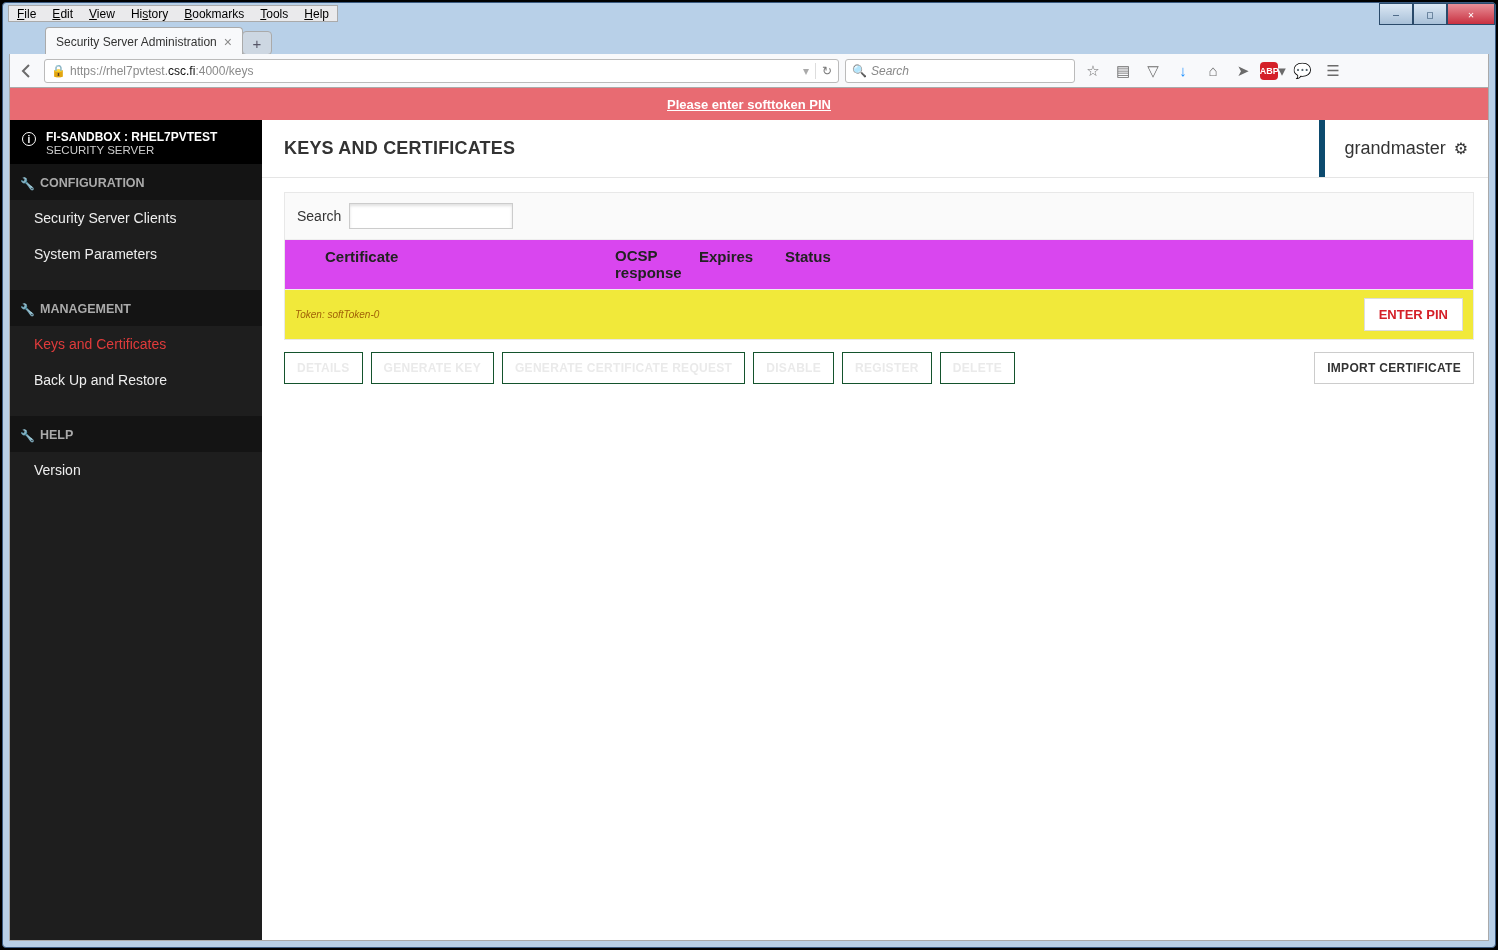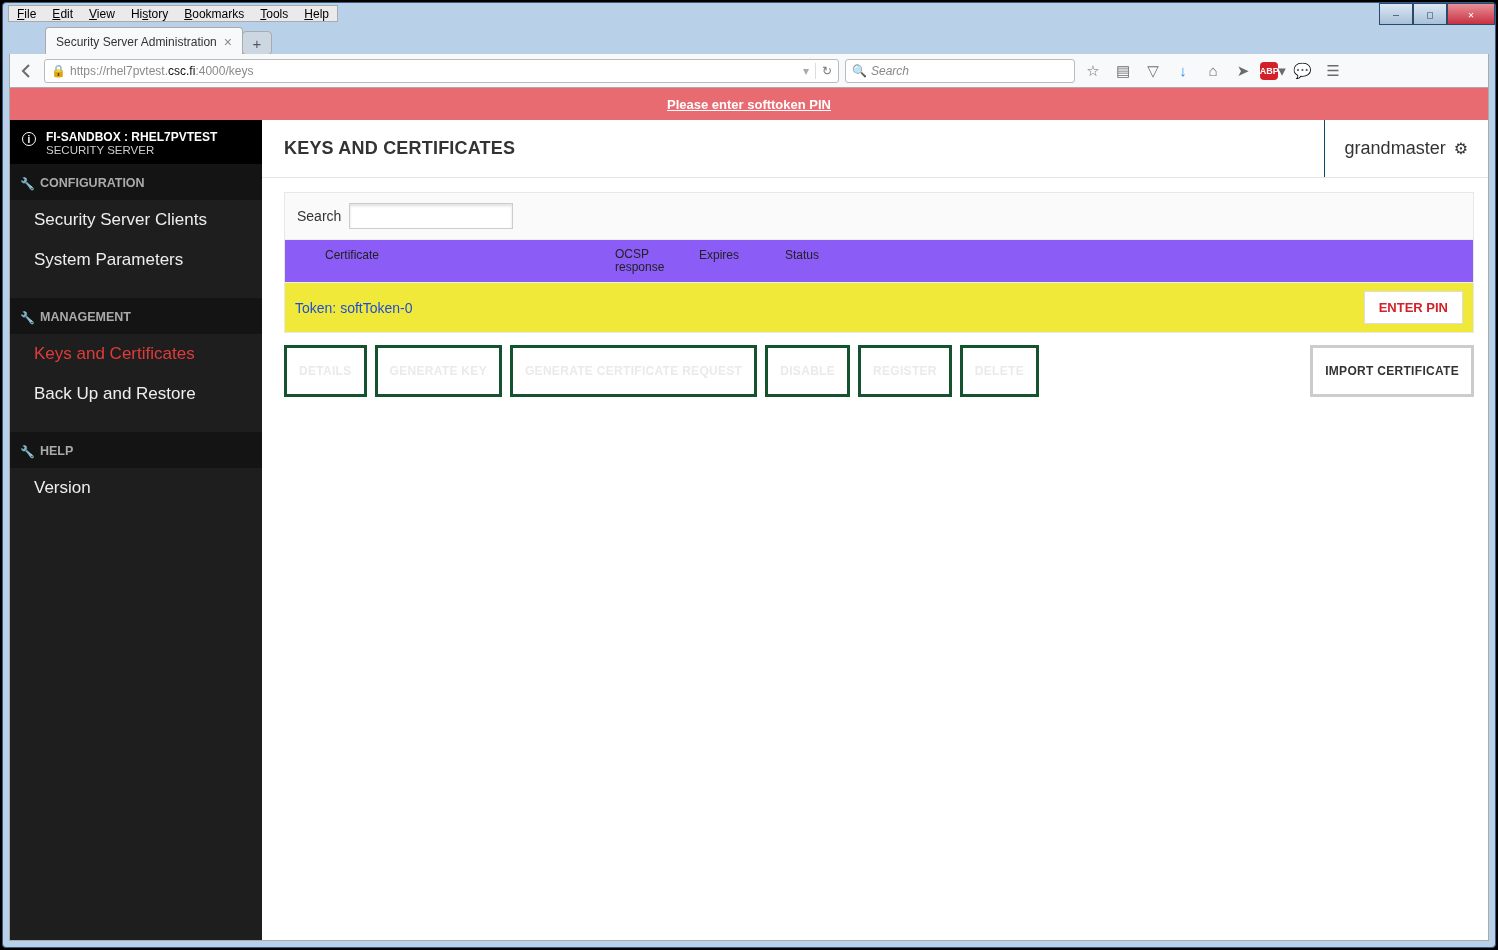--- a/index.html
+++ b/index.html
@@ -47,48 +47,48 @@
 .banner { height:32px; background:#e86b72; color:#fff; display:flex; align-items:center; justify-content:center; font-weight:600; font-size:13px; text-decoration:underline; }
 
 
 .sidebar { position:absolute; left:0; top:32px; bottom:0; width:252px; background:#1e1e1e; color:#ddd; font-size:13px; }
 .sb-head { background:#000; padding:10px 12px 8px 36px; position:relative; }
 .sb-head .i{ position:absolute; left:12px; top:12px; width:14px; height:14px; border:1.5px solid #fff; border-radius:50%; display:flex; align-items:center; justify-content:center; font-size:10px; font-weight:bold; color:#fff; }
 .sb-head .t1{ font-weight:700; font-size:12px; color:#fff; }
 .sb-head .t2{ font-size:11.5px; color:#ccc; }
 .sb-sect { padding:12px 12px 10px 30px; color:#aaa; font-weight:700; font-size:12.5px; position:relative; background:#141414; }
 .sb-sect .wrench{ position:absolute; left:10px; top:13px; color:#888; font-size:12px; }
-.sb-item { padding:10px 20px 10px 24px; color:#eee; cursor:default; font-size:17px; }
+.sb-item { padding:10px 20px 10px 24px; color:#eee; cursor:default; font-size:14px; }
 .sb-item.active { color:#e03b3b; }
 
 
 .main { position:absolute; left:252px; right:0; top:32px; bottom:0; background:#fff; }
 .mhead { display:flex; align-items:center; height:58px; border-bottom:1px solid #e5e5e5; }
 .mhead h1 { font-size:18px; font-weight:700; color:#333; padding-left:22px; letter-spacing:.2px; }
-.userbox { margin-left:auto; border-left:1px solid #0c4a6e; height:100%; display:flex; align-items:center; padding:0 20px; font-size:18px; color:#333; gap:8px; }
+.userbox { margin-left:auto; border-left:6px solid #0c4a6e; height:100%; display:flex; align-items:center; padding:0 20px; font-size:18px; color:#333; gap:8px; }
 .gear{ font-size:16px; color:#333; }
 
 .panel { margin:14px 14px 0 22px; border:1px solid #e8e8e8; }
 .searchbar { background:#fafafa; padding:10px 12px; display:flex; align-items:center; gap:8px; border-bottom:1px solid #eee; }
 .searchbar label{ font-size:14px; color:#333; }
 .searchbar input{ width:164px; height:26px; border:1px solid #ccc; box-shadow:inset 0 2px 3px rgba(0,0,0,.12); }
 
-.thead{ background:#8b5cf6; display:flex; padding:8px 0; font-size:12px; font-weight:400; color:#222; border-bottom:1px solid #eee; }
+.thead{ background:#d946ef; display:flex; padding:8px 0; font-size:15px; font-weight:700; color:#222; border-bottom:1px solid #eee; }
 .c-cert{ width:330px; padding-left:40px; }
 .c-mem{ width:360px; }
 .c-ocsp{ width:84px; line-height:1.1; }
 .c-exp{ width:86px; }
 .c-stat{ flex:1; }
 
 .tokenrow{ background:#f1e93a; display:flex; align-items:center; padding:8px 10px; }
-.tokenrow .tk{ color:#1d4ed8; font-size:14px; font-weight:400; }
+.tokenrow .tk{ color:#a16207; font-size:10px; font-weight:400;font-style:italic; }
 .tokenrow .pinbtn{ margin-left:auto; background:#fff; border:1px solid #ddd; color:#d42028; font-weight:700; font-size:13px; padding:8px 14px; }
 
 .btnrow{ display:flex; gap:8px; margin:12px 14px 0 22px; }
-.gbtn{ border:3px solid #14532d; color:#eaeaea; background:#fff; font-size:12px; font-weight:700; padding:16px 12px; letter-spacing:.3px; }
+.gbtn{ border:1px solid #14532d; color:#eaeaea; background:#fff; font-size:12px; font-weight:700; padding:8px 12px; letter-spacing:.3px; }
 .gbtn.enabled{ color:#333; border-color:#ccc; margin-left:auto; }
 </style>
 </head>
 <body>
 
 <div class="winframe">
 
   <div class="menubar">
     <span><u>F</u>ile</span>
     <span><u>E</u>dit</span>

